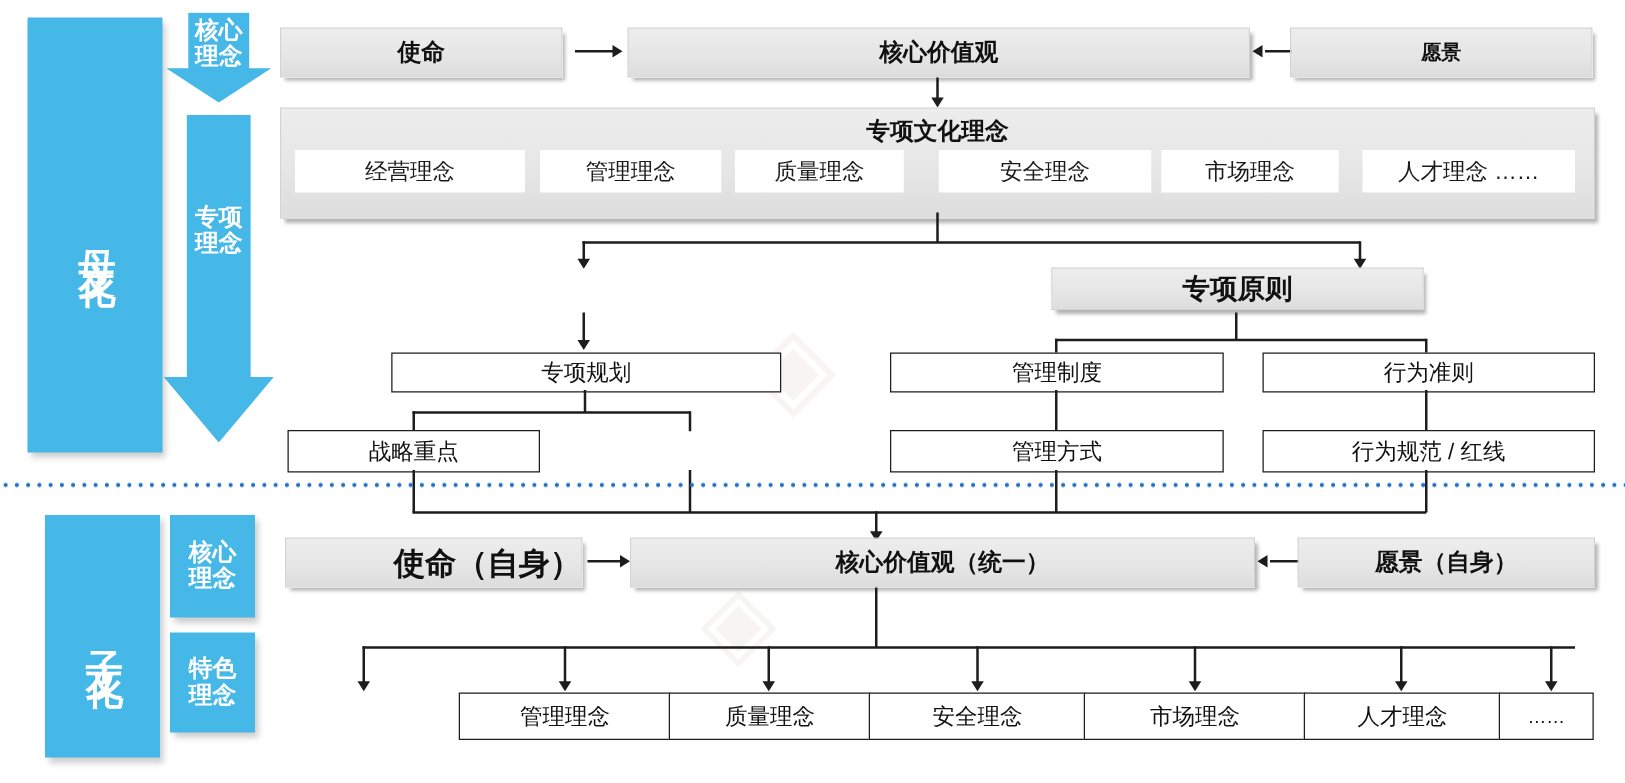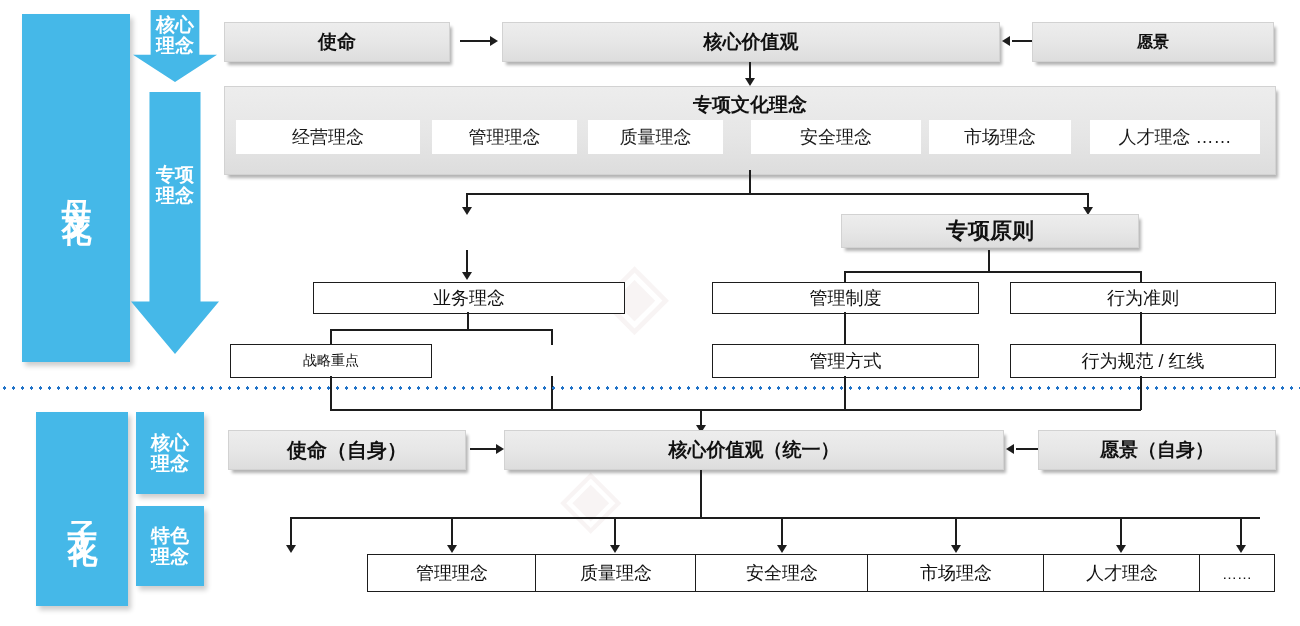--- a/index.html
+++ b/index.html
@@ -137,29 +137,29 @@
   <div class="ah" style="left:1083px;top:207px;"></div>
 
   <div class="gbox" style="left:841px;top:214px;width:296px;height:32px;font-size:22px;">
     <span>专项原则</span>
   </div>
 
   <div class="ln lnv" style="left:466px;top:250px;height:24px;"></div>
   <div class="ah" style="left:462px;top:272px;"></div>
 
   <div class="obox" style="left:313px;top:282px;width:310px;height:30px;font-size:18px;">
-    <span>业务理念</span>
+    <span>专项规划</span>
   </div>
 
   <div class="ln lnv" style="left:467px;top:312px;height:18px;"></div>
   <div class="ln lnh" style="left:330px;top:329px;width:222px;"></div>
   <div class="ln lnv" style="left:330px;top:329px;height:16px;"></div>
   <div class="ln lnv" style="left:551px;top:329px;height:16px;"></div>
 
-  <div class="obox" style="left:230px;top:344px;width:200px;height:32px;font-size:14px;">
+  <div class="obox" style="left:230px;top:344px;width:200px;height:32px;font-size:18px;">
     <span>战略重点</span>
   </div>
 
   <div class="ln lnv" style="left:988px;top:250px;height:22px;"></div>
   <div class="ln lnh" style="left:844px;top:271px;width:297px;"></div>
   <div class="ln lnv" style="left:844px;top:271px;height:12px;"></div>
   <div class="ln lnv" style="left:1140px;top:271px;height:12px;"></div>
 
   <div class="obox" style="left:712px;top:282px;width:265px;height:30px;font-size:18px;">
     <span>管理制度</span>
@@ -195,21 +195,21 @@
   <div class="blue stack" style="left:136px;top:412px;width:68px;height:82px;font-size:19px;">
     <span>核心</span>
     <span>理念</span>
   </div>
 
   <div class="blue stack" style="left:136px;top:506px;width:68px;height:80px;font-size:19px;">
     <span>特色</span>
     <span>理念</span>
   </div>
 
-  <div class="gbox" style="left:228px;top:430px;width:236px;height:38px;font-size:20px;">
+  <div class="gbox" style="left:228px;top:430px;width:236px;height:38px;font-size:25px;justify-content:flex-end;">
     <span>使命（自身）</span>
   </div>
 
   <div class="ln lnh" style="left:470px;top:448px;width:28px;"></div>
   <div class="ahr" style="left:496px;top:444px;"></div>
 
   <div class="gbox" style="left:504px;top:430px;width:498px;height:38px;font-size:19px;">
     <span>核心价值观（统一）</span>
   </div>
 

